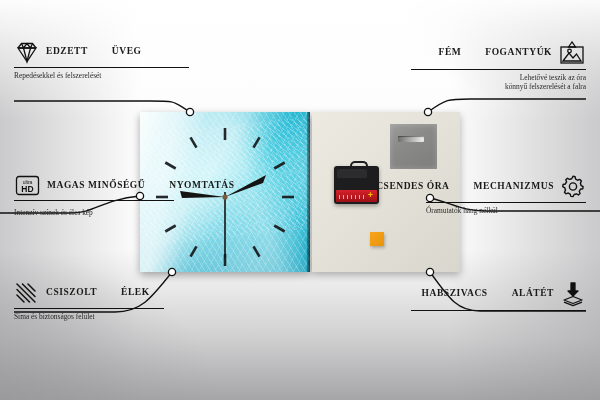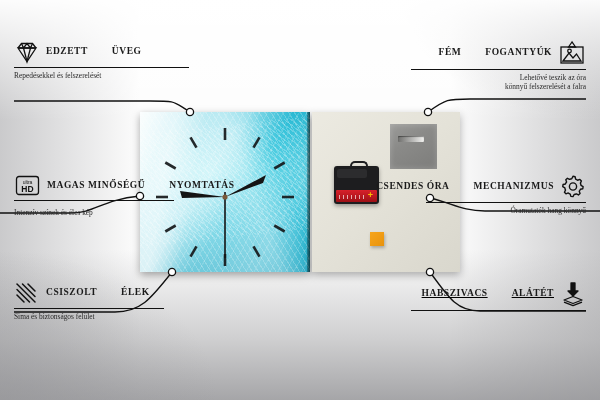--- a/index.html
+++ b/index.html
@@ -241,38 +241,38 @@
         <div class="co-title">CSISZOLT</div>
         <div class="co-title">ÉLEK</div>
       </div>
     </div>
     <div class="co-rule" style="margin-top:3px;width:150px;"></div>
     <div style="margin-top:3px;">
       <div class="co-sub">Sima és biztonságos felület</div>
     </div>
   </div>
 
-  <div class="callout" style="left:426px;top:174px;width:160px;text-align:right;">
+  <div class="callout" style="left:426px;top:174px;width:160px;text-align:left;">
     <div class="co-head right">
       <div class="co-texts" style="align-items:flex-end;">
         <div class="co-title">CSENDES ÓRA</div>
         <div class="co-title">MECHANIZMUS</div>
       </div>
       <svg class="co-icon" width="26" height="25" viewBox="0 0 26 25">
         <path d="M13 2.2 l2.1 .5 .5 2.4 a7.5 7.5 0 0 1 2 1.15 l2.3-.85 1.5 1.55 -1 2.2 a7.5 7.5 0 0 1 .6 2.3 l2.1 1.15 -.3 2.15 -2.35 .55 a7.5 7.5 0 0 1 -1.2 1.95 l.8 2.25 -1.6 1.45 -2.1-1.05 a7.5 7.5 0 0 1 -2.25 .65 l-1.1 2.1 -2.15-.25 -.6-2.3 a7.5 7.5 0 0 1 -2-1.15 l-2.3 .85 -1.5-1.55 1.05-2.15 a7.5 7.5 0 0 1 -.65-2.3 l-2.1-1.15 .3-2.15 2.35-.55 a7.5 7.5 0 0 1 1.2-1.95 l-.8-2.25 1.6-1.45 2.1 1.05 a7.5 7.5 0 0 1 2.25-.65 Z" fill="none" stroke="#111" stroke-width="1.4" stroke-linejoin="round"></path>
         <circle cx="13" cy="12.5" r="3.6" fill="none" stroke="#111" stroke-width="1.4"></circle>
       </svg>
     </div>
     <div class="co-rule" style="margin-top:3px;margin-left:auto;width:160px;"></div>
     <div style="margin-top:3px;">
-      <div class="co-sub">Óramutatók hang könnyű</div>
-    </div>
-  </div>
-
-  <div class="callout" style="left:411px;top:281px;width:175px;text-align:right;text-decoration:underline;">
+      <div class="co-sub">Óramutatók hang nélkül</div>
+    </div>
+  </div>
+
+  <div class="callout" style="left:411px;top:281px;width:175px;text-align:right;">
     <div class="co-head right">
       <div class="co-texts" style="align-items:flex-end;">
         <div class="co-title">HABSZIVACS</div>
         <div class="co-title">ALÁTÉT</div>
       </div>
       <svg class="co-icon" width="26" height="26" viewBox="0 0 26 26">
         <g fill="none" stroke="#111" stroke-width="1.3" stroke-linejoin="round">
           <path d="M11 2 h4 v8 h3 l-5 5 -5-5 h3 Z" fill="#111"></path>
           <path d="M13 15.5 L22 19 L13 22.5 L4 19 Z"></path>
           <path d="M4 21.2 L13 24.7 L22 21.2"></path>

